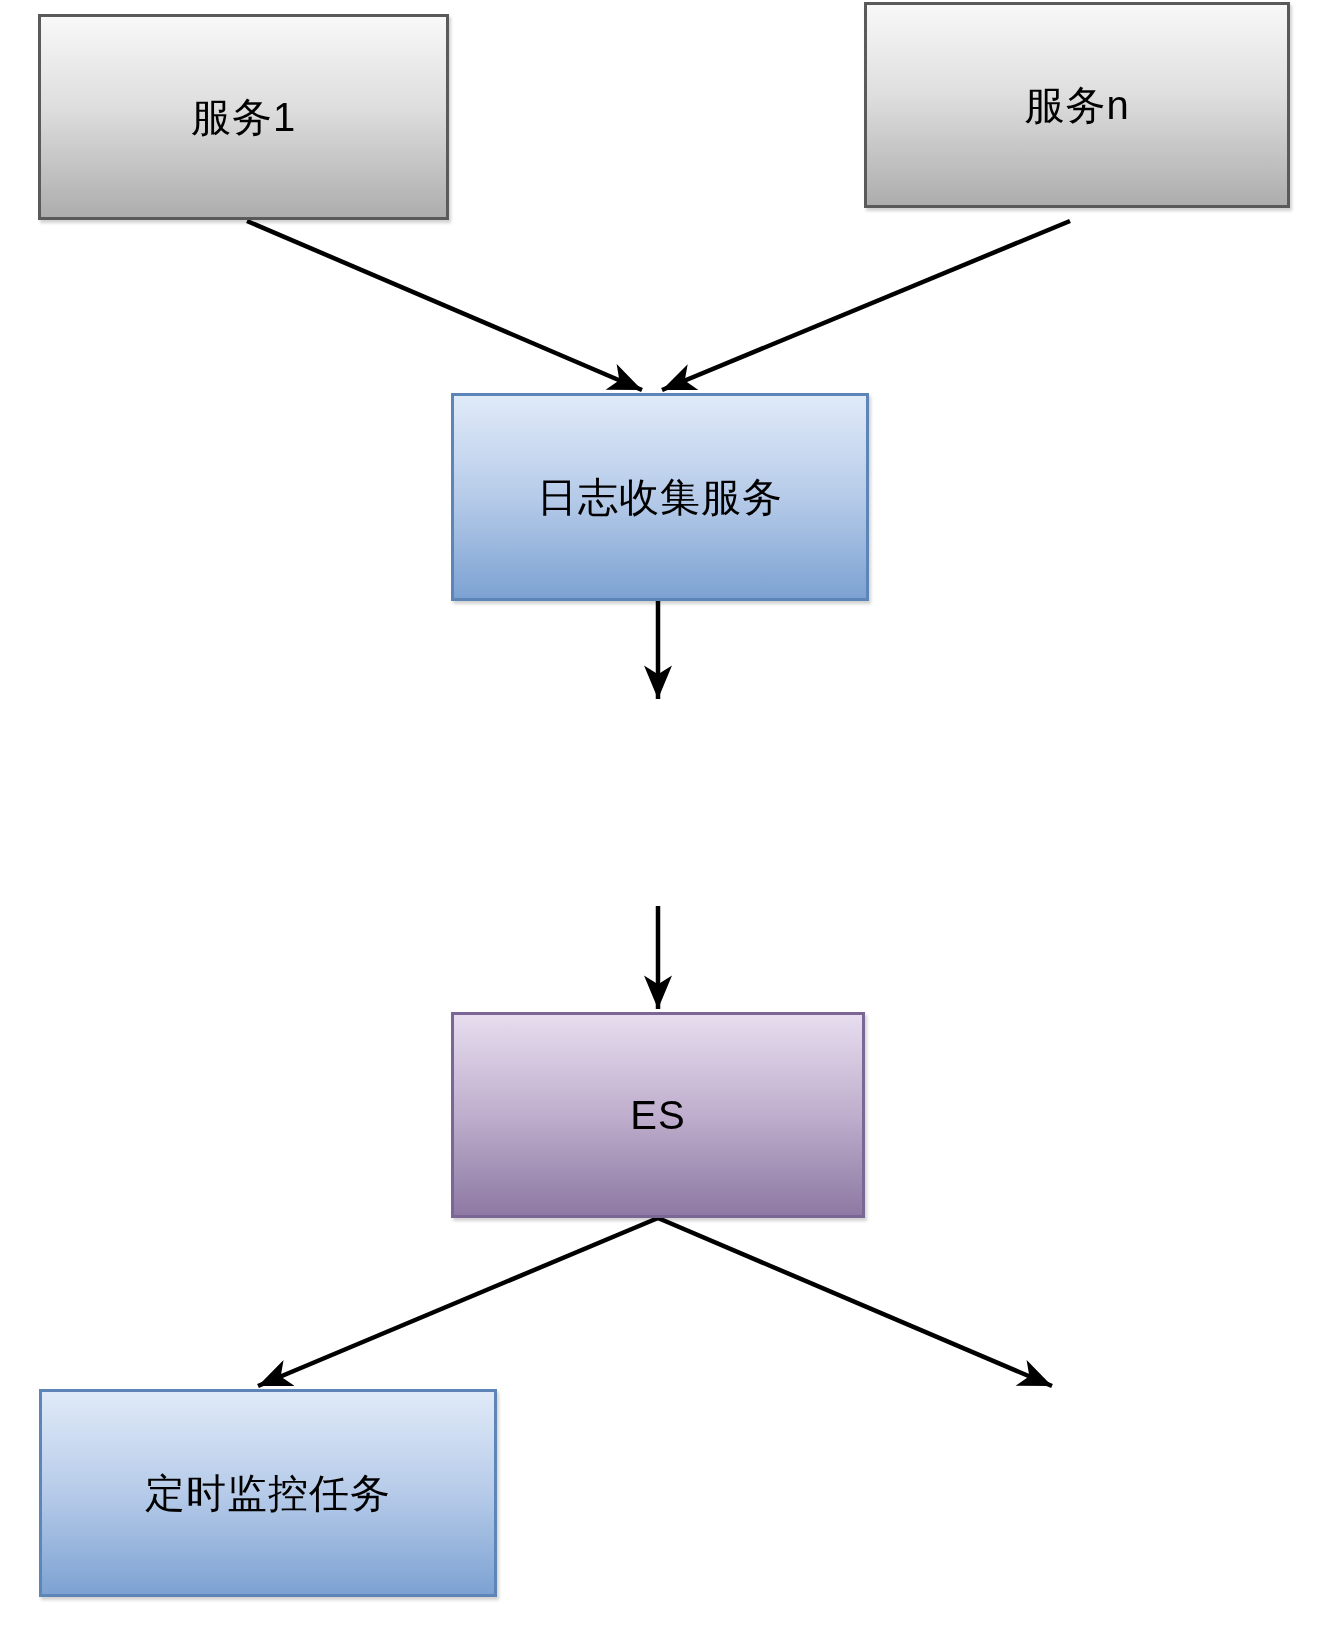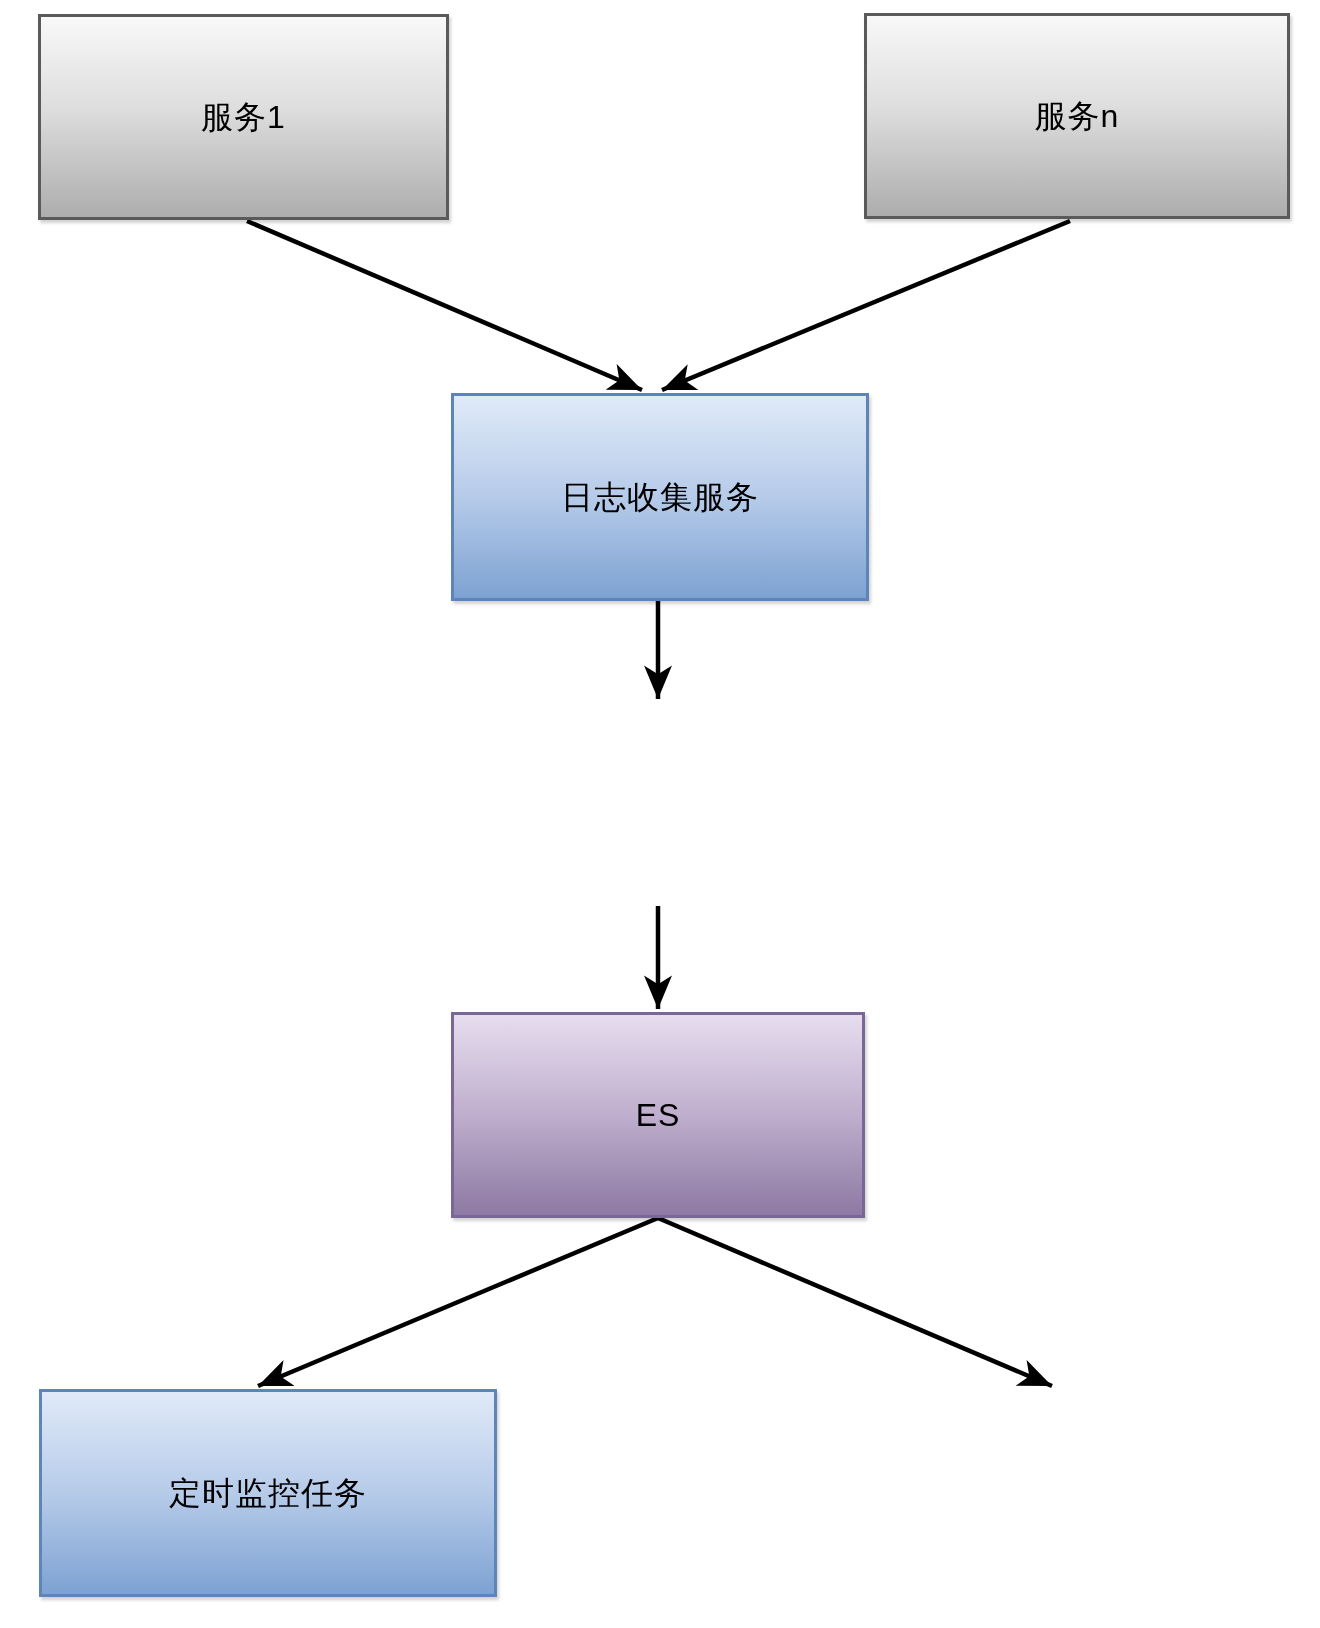--- a/index.html
+++ b/index.html
@@ -21,21 +21,21 @@
     width: 1320px;
     height: 1628px;
     pointer-events: none;
   }
   .node {
     position: absolute;
     box-sizing: border-box;
     display: flex;
     align-items: center;
     justify-content: center;
-    font-size: 32px;
+    font-size: 40px;
     line-height: 1.2;
     color: #000000;
     border: 3px solid;
     box-shadow: 2px 3px 3px rgba(0,0,0,0.18);
     text-align: center;
     letter-spacing: 1px;
   }
   .node-gray {
     background: linear-gradient(180deg, #f8f8f8 0%, #dedede 45%, #adadad 100%);
     border-color: #5a5a5a;
@@ -43,21 +43,21 @@
   .node-blue {
     background: linear-gradient(180deg, #e0eaf8 0%, #b6cbe9 50%, #7da2d2 100%);
     border-color: #5e85b8;
   }
   .node-purple {
     background: linear-gradient(180deg, #e6ddee 0%, #bfaecd 50%, #8d79a3 100%);
     border-color: #7a6795;
   }
   
   .n-service1        { left: 38px;  top: 14px;   width: 411px; height: 206px; }
-  .n-servicen        { left: 864px; top: 13px;   width: 426px; height: 206px; }
+  .n-servicen        { left: 864px; top: 2px;   width: 426px; height: 206px; }
   .n-logcollect      { left: 451px; top: 393px;  width: 418px; height: 208px; }
   .n-kafka           { left: 451px; top: 702px;  width: 414px; height: 204px; }
   .n-es              { left: 451px; top: 1012px; width: 414px; height: 206px; }
   .n-timertask       { left: 39px;  top: 1389px; width: 458px; height: 208px; }
   .n-visualplatform  { left: 864px; top: 1389px; width: 411px; height: 208px; }
 </style>
 </head>
 <body>
 
 <div class="canvas">

